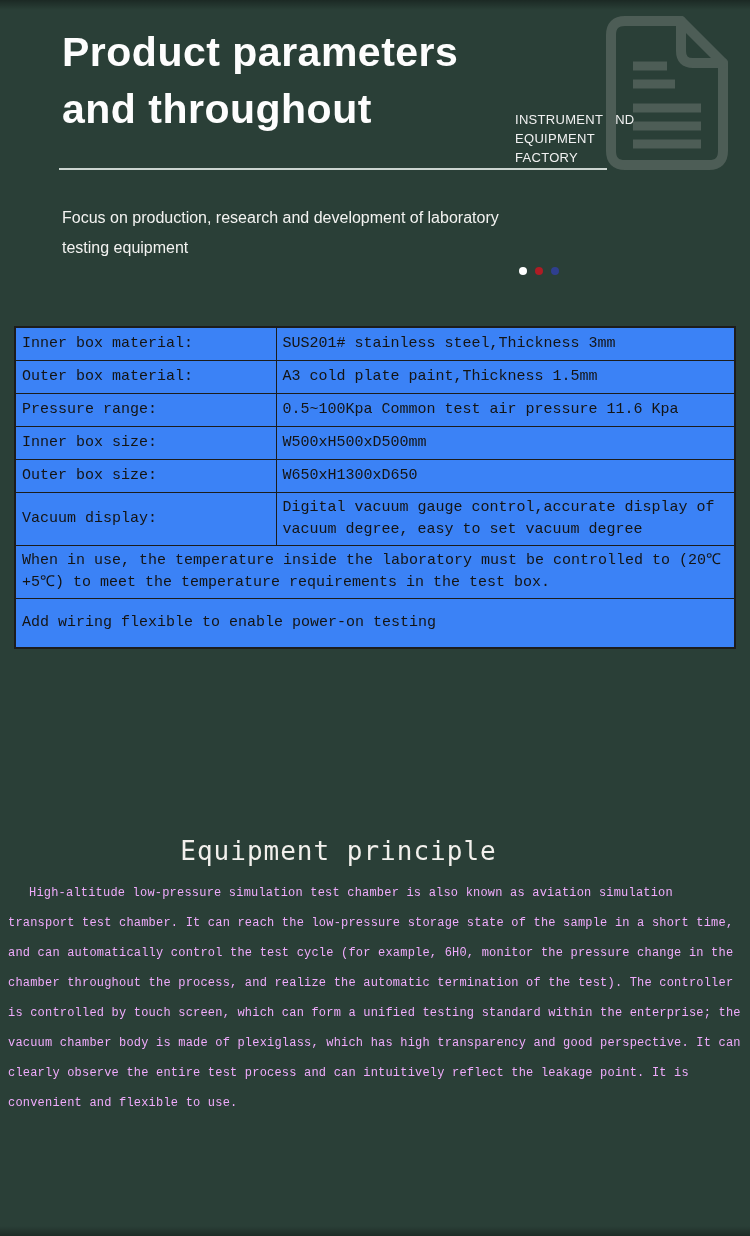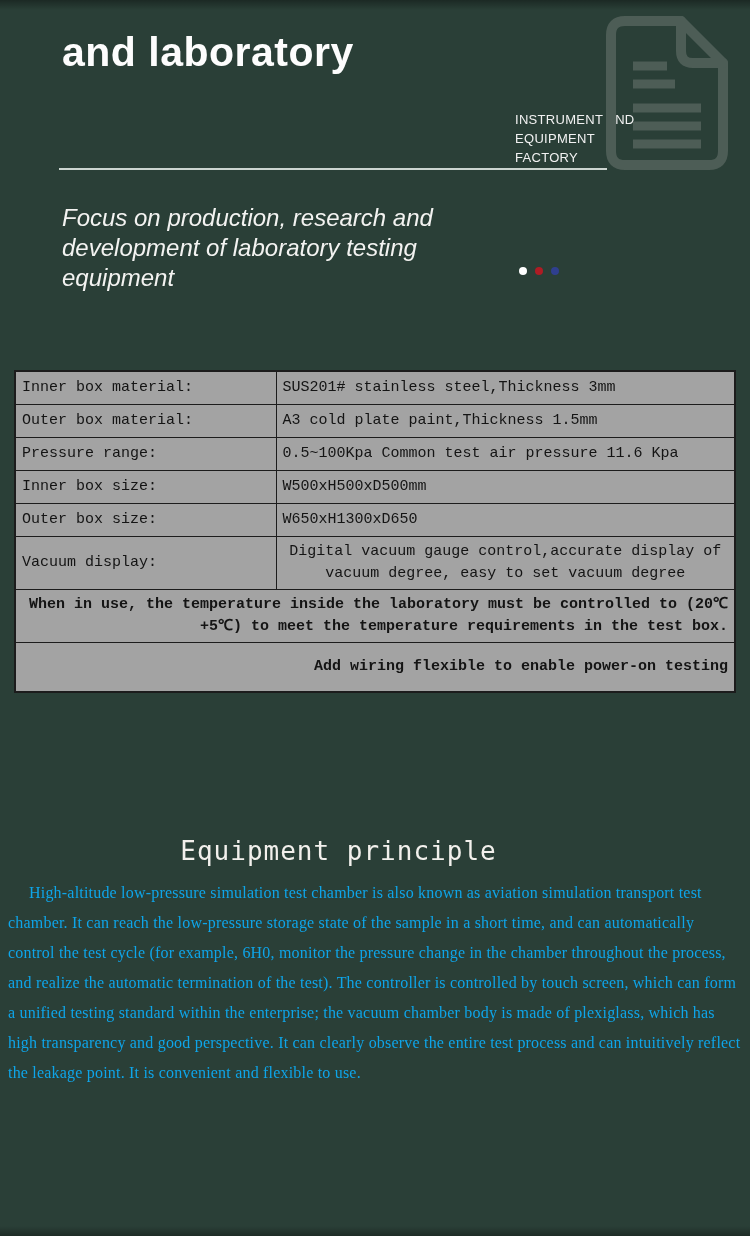--- a/index.html
+++ b/index.html
@@ -32,64 +32,64 @@
   }
   .doc-icon{position:absolute;left:595px;top:12px;width:133px;height:162px;}
   .divider{
     position:absolute;left:59px;top:168px;width:548px;height:2px;
     background:#ccd5d0;
   }
 
   
   .subtitle{
     position:absolute;left:62px;top:203px;width:445px;
-    font-size:24px;line-height:30px;color:#f3f3f1;font-weight:500;font-style:italic;
+    font-size:16px;line-height:30px;color:#f3f3f1;font-weight:500;
   }
   .dots{position:absolute;left:519px;top:267px;display:flex;gap:8px;}
   .dot{width:8px;height:8px;border-radius:50%;display:inline-block;}
 
   
   .spec-table{
     position:absolute;left:14px;top:326px;width:722px;
-    border-collapse:collapse;background:#a3a3a3;table-layout:fixed;
+    border-collapse:collapse;background:#3b82f6;table-layout:fixed;
     border:2px solid #1c1c1c;
-    margin-top:44px;
   }
   .spec-table td{
     border:1px solid #1c1c1c;
     font-family:"Liberation Mono","DejaVu Sans Mono",monospace;
     font-size:15px;line-height:22px;color:#141414;
     padding:4px 6px;vertical-align:middle;
     overflow:hidden;
   }
   .spec-table td.lbl{height:24px;text-align:left;}
   .spec-table td.center{text-align:left;}
-  .spec-table td.left{text-align:center;}
-  .spec-table td.note{height:40px;text-align:right;vertical-align:middle;font-weight:bold;}
+  .spec-table td.left{text-align:left;}
+  .spec-table td.note{height:40px;text-align:left;vertical-align:middle;}
 
   
   .principle-heading{
     position:absolute;left:0;top:836px;width:677px;
     text-align:center;font-family:"DejaVu Sans Mono",monospace;
     font-size:26px;color:#f2f0ec;letter-spacing:1px;
   }
   .principle-body{
     position:absolute;left:8px;top:878px;width:734px;
-    font-family:Liberation Serif, serif;
-    font-size:16px;line-height:30px;color:#0ea5e9;
+    font-family:Liberation Mono, monospace;
+    font-size:12px;line-height:30px;color:#f0abfc;
     text-indent:21px;letter-spacing:0.2px;
   }
 </style>
 </head>
 <body>
 
 <div class="canvas">
 
   <div class="title">
-    <div>and laboratory</div>
+    <div>Product parameters</div>
+    <div>and throughout</div>
   </div>
 
   <div class="factory">
     <div>INSTRUMENT AND</div>
     <div>EQUIPMENT</div>
     <div>FACTORY</div>
   </div>
 
   <svg class="doc-icon" viewBox="0 0 133 162" fill="none" stroke="#4d5d56" stroke-width="10" stroke-linejoin="round" stroke-linecap="round">
     <path d="M 86 9 H 30 Q 16 9 16 23 V 139 Q 16 153 30 153 H 114 Q 128 153 128 139 V 51 Z"></path>

